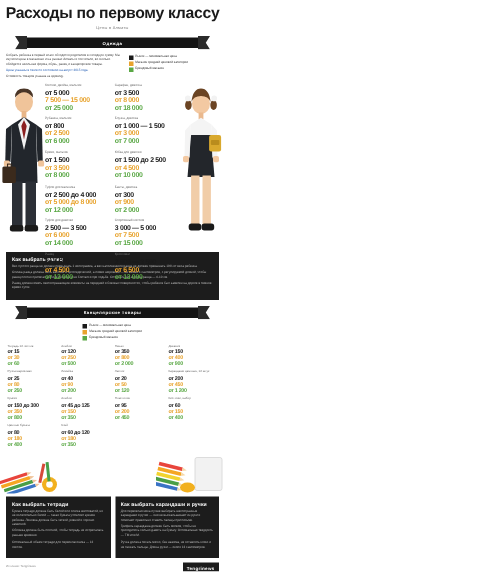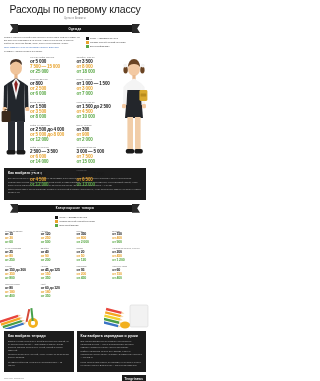--- a/index.html
+++ b/index.html
@@ -7,21 +7,21 @@
     width:150px;height:381px;overflow:hidden;
     background:#ffffff;
     font-family:"Liberation Sans", sans-serif;
     color:#222;
     position:relative;
   }
   .page{width:150px;height:381px;position:relative;overflow:hidden;background:#fff;}
 
   
   .title{
-    text-align:center;font-weight:normal;font-size:10.5px;line-height:11px;
+    text-align:center;font-weight:bold;font-size:10.5px;line-height:11px;
     letter-spacing:-.2px;color:#1a1a1a;padding-top:4px;
   }
   .subtitle{
     text-align:center;font-size:2.6px;line-height:4px;color:#7a7a7a;
     letter-spacing:.2px;margin-top:2px;
   }
 
   
   .ribbon{position:relative;height:9px;margin:3px 18px 0 18px;}
   .ribbon .band{

